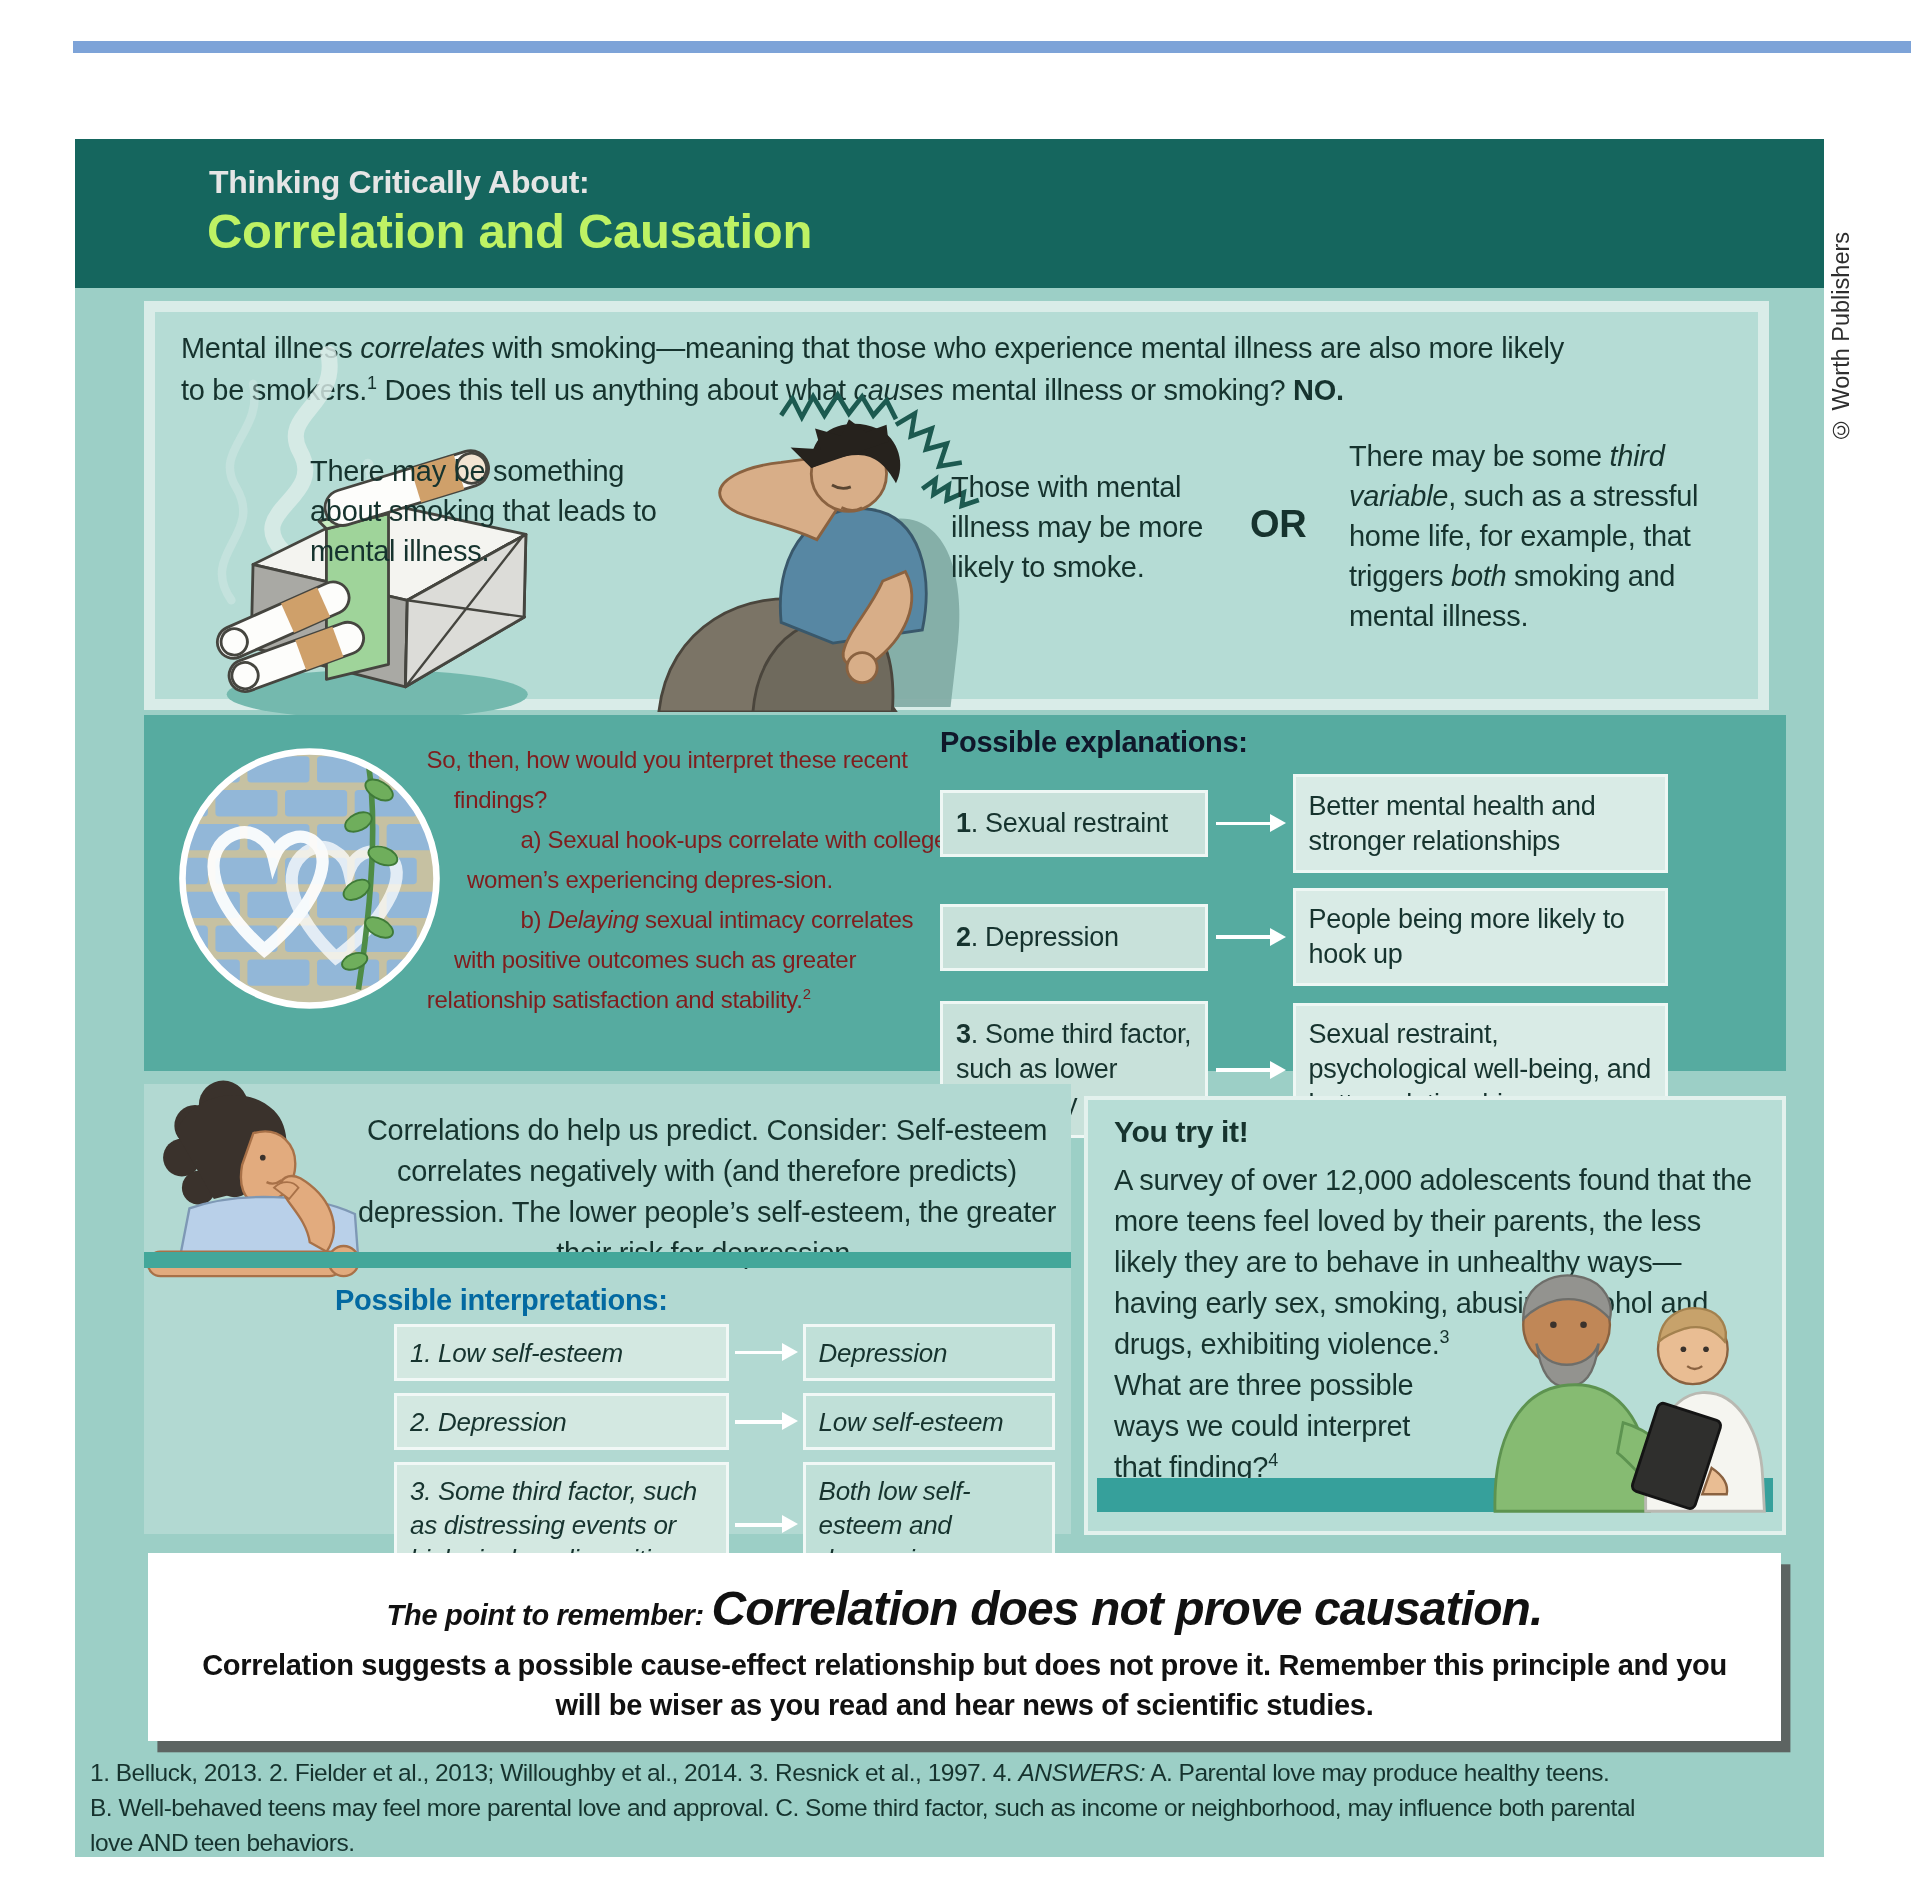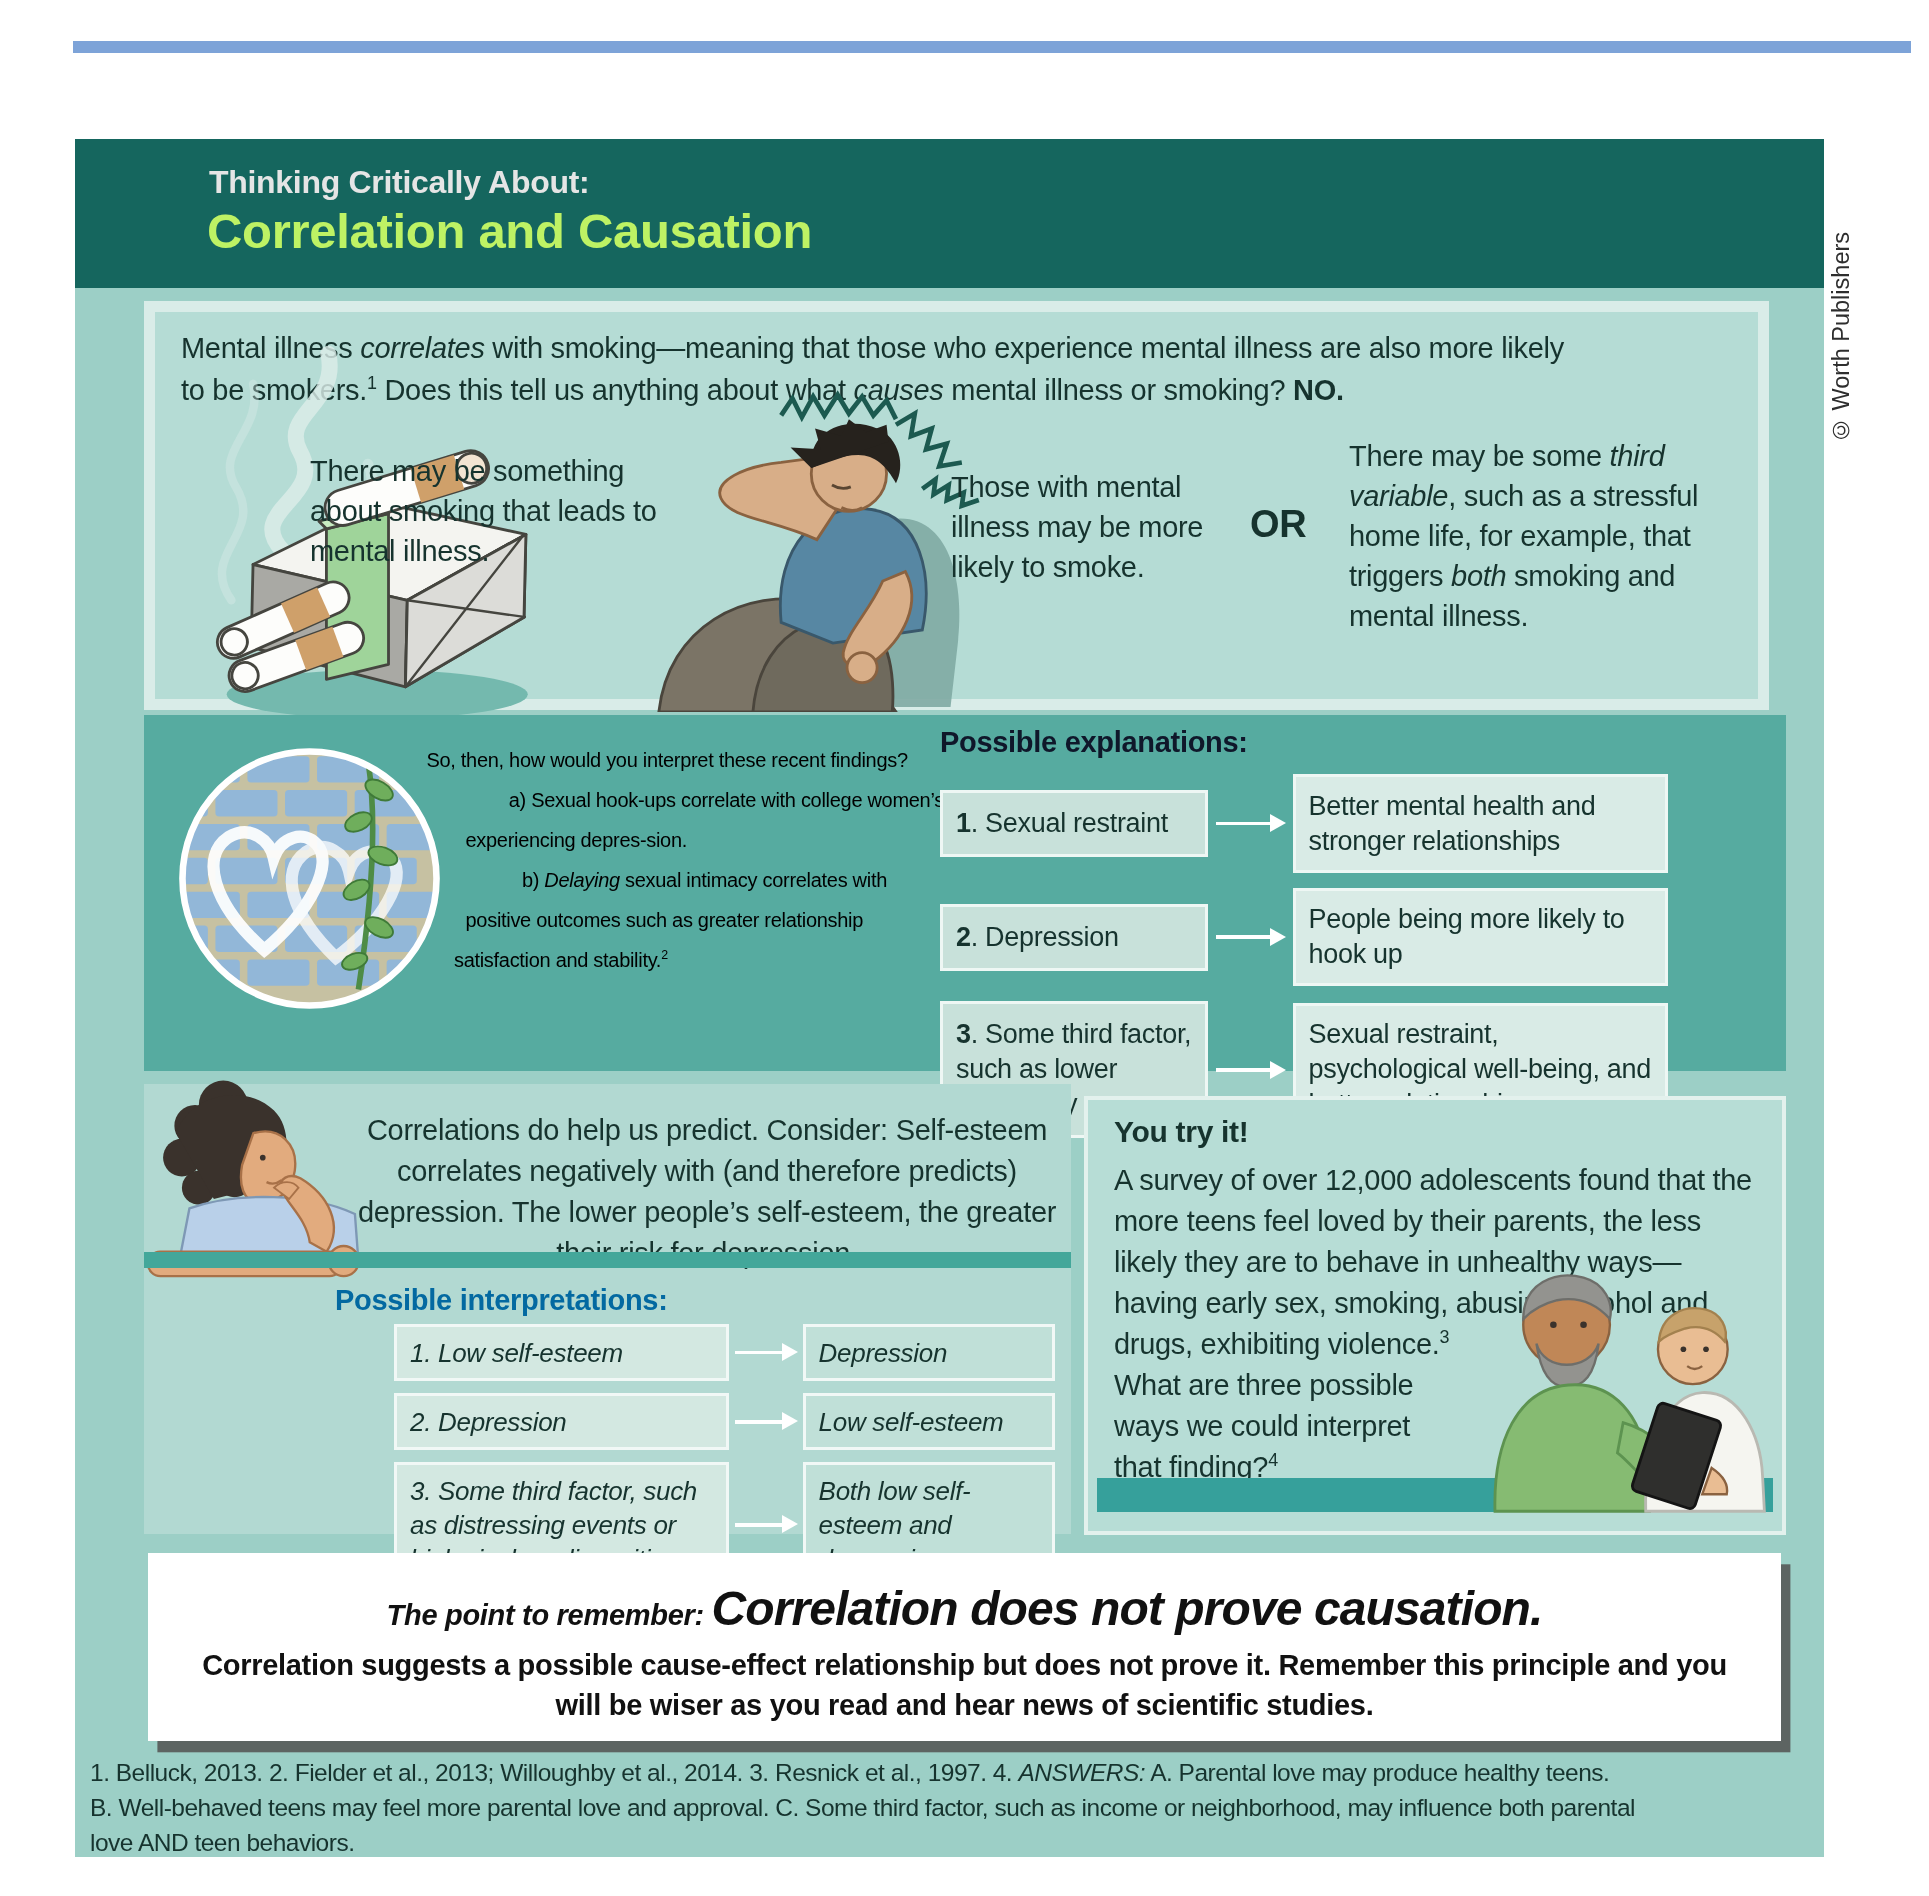--- a/index.html
+++ b/index.html
@@ -28,21 +28,21 @@
   #opt1 { left:155px; top:139px; width:369px; }
   #opt2 { left:796px; top:155px; width:271px; }
   #or-label { position:absolute; left:1095px; top:191px; font-size:38px; font-weight:bold; }
   #opt3 { left:1194px; top:124px; width:399px; }
   #cig-svg { position:absolute; left:-13px; top:5.6px; }
   #man-svg { position:absolute; left:485px; top:75px; }
 
   
   #band2 { left:69px; top:576px; width:1642px; height:356px; background:#56aba0; }
   #findings-text { position:absolute; left:30px; top:24.5px; width:780px;
-    font-size:20px; line-height:40px; color:#000000; }
+    font-size:24px; line-height:40px; color:#7f1d1d; }
   #findings-text .circle-float { float:left; width:271px; height:271px;
     shape-outside:circle(50%); margin:3.8px 26px 5.6px 0; }
   #findings-text p.indent { text-indent:55px; }
   #hearts-svg { position:absolute; left:30px; top:28px; }
 
   #explanations { position:absolute; left:796px; top:11.3px; width:847px; }
   #explanations .flow-title { font-size:29px; font-weight:bold; color:#0f172a; margin-bottom:15px; }
   .flowrow { display:flex; align-items:center; margin-bottom:15px; }
   .cause-box { flex:0 0 268px; background:#c8e1da; border:3.8px solid #eef7f4;
     padding:13px 13px; font-size:27px; line-height:35px; }

